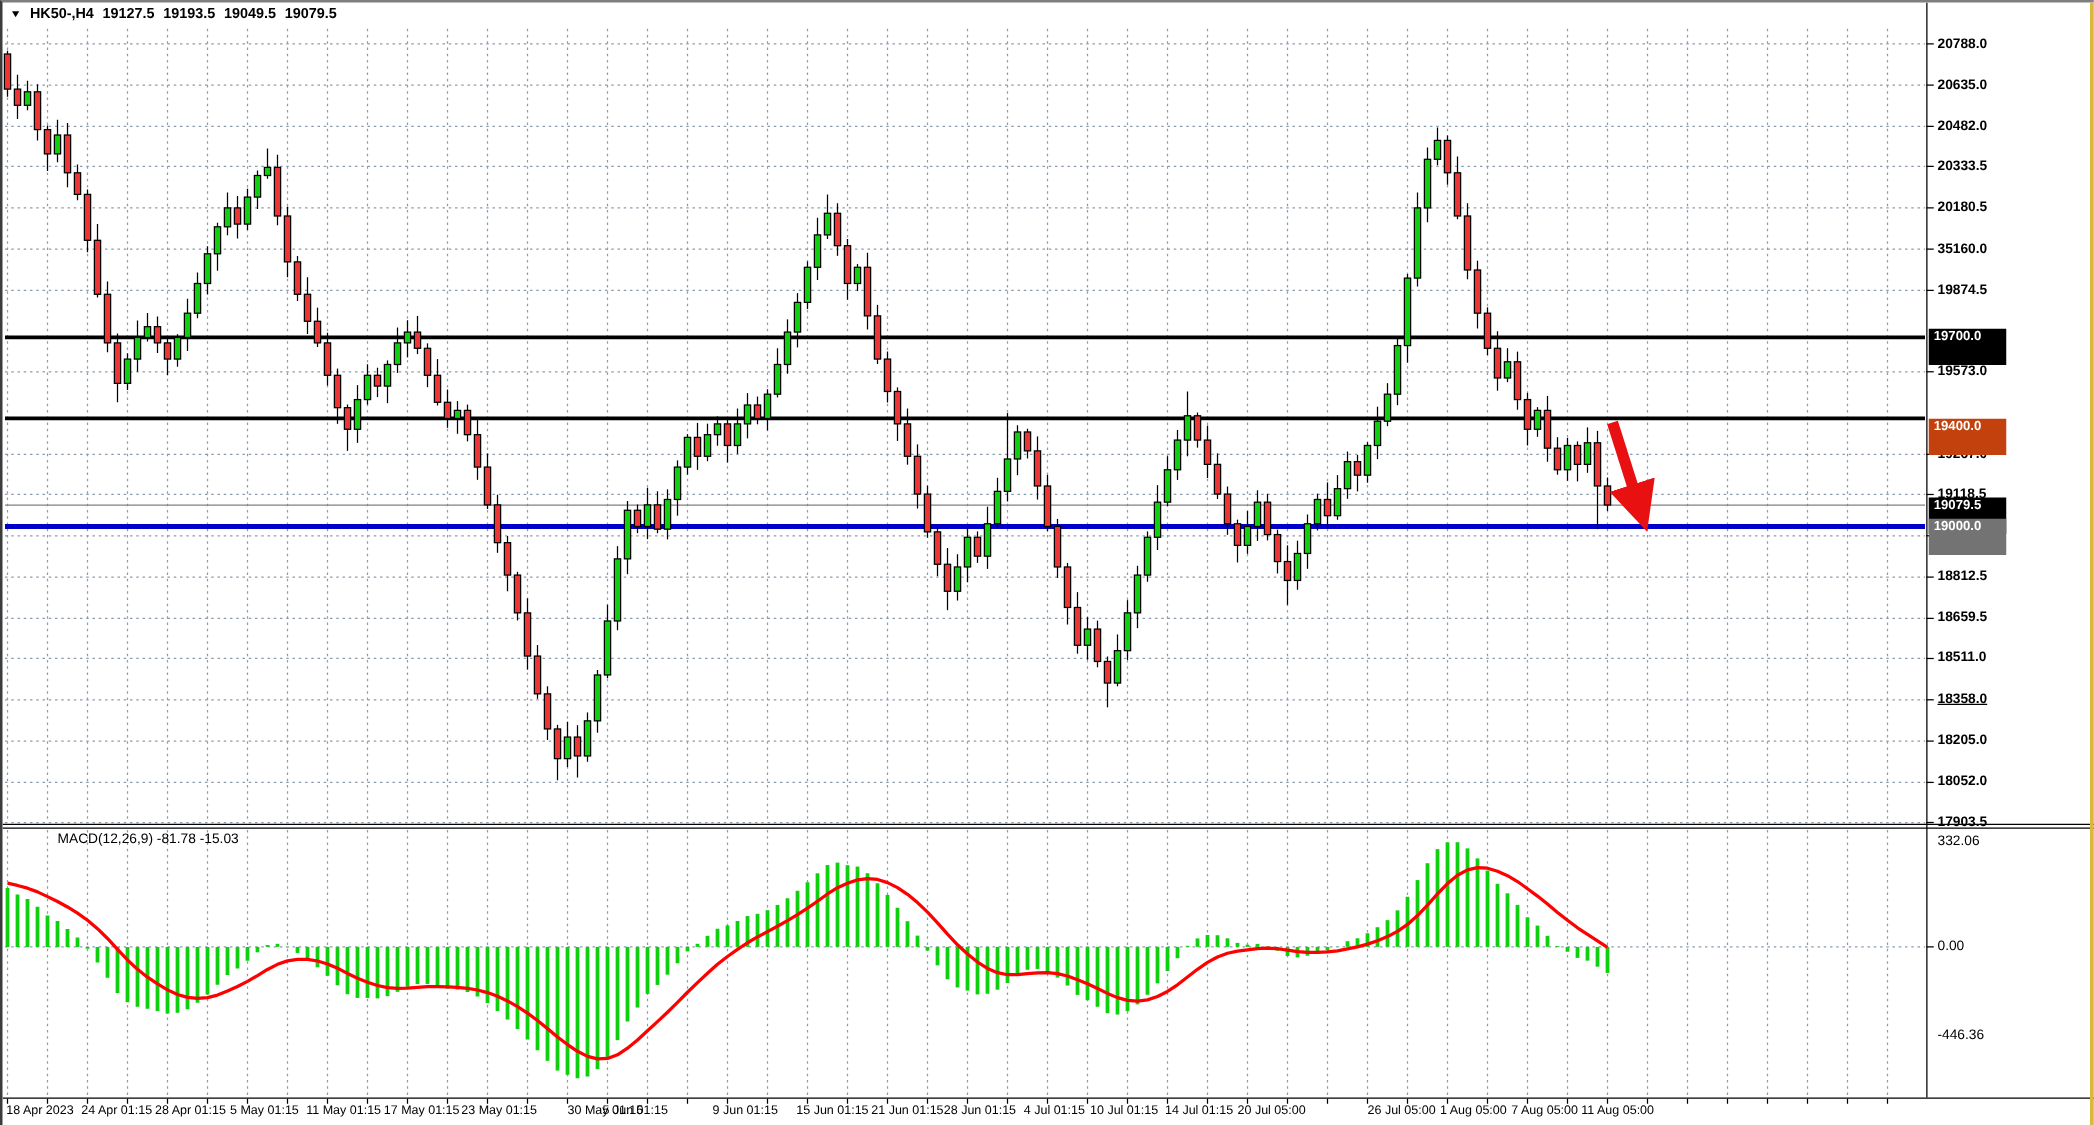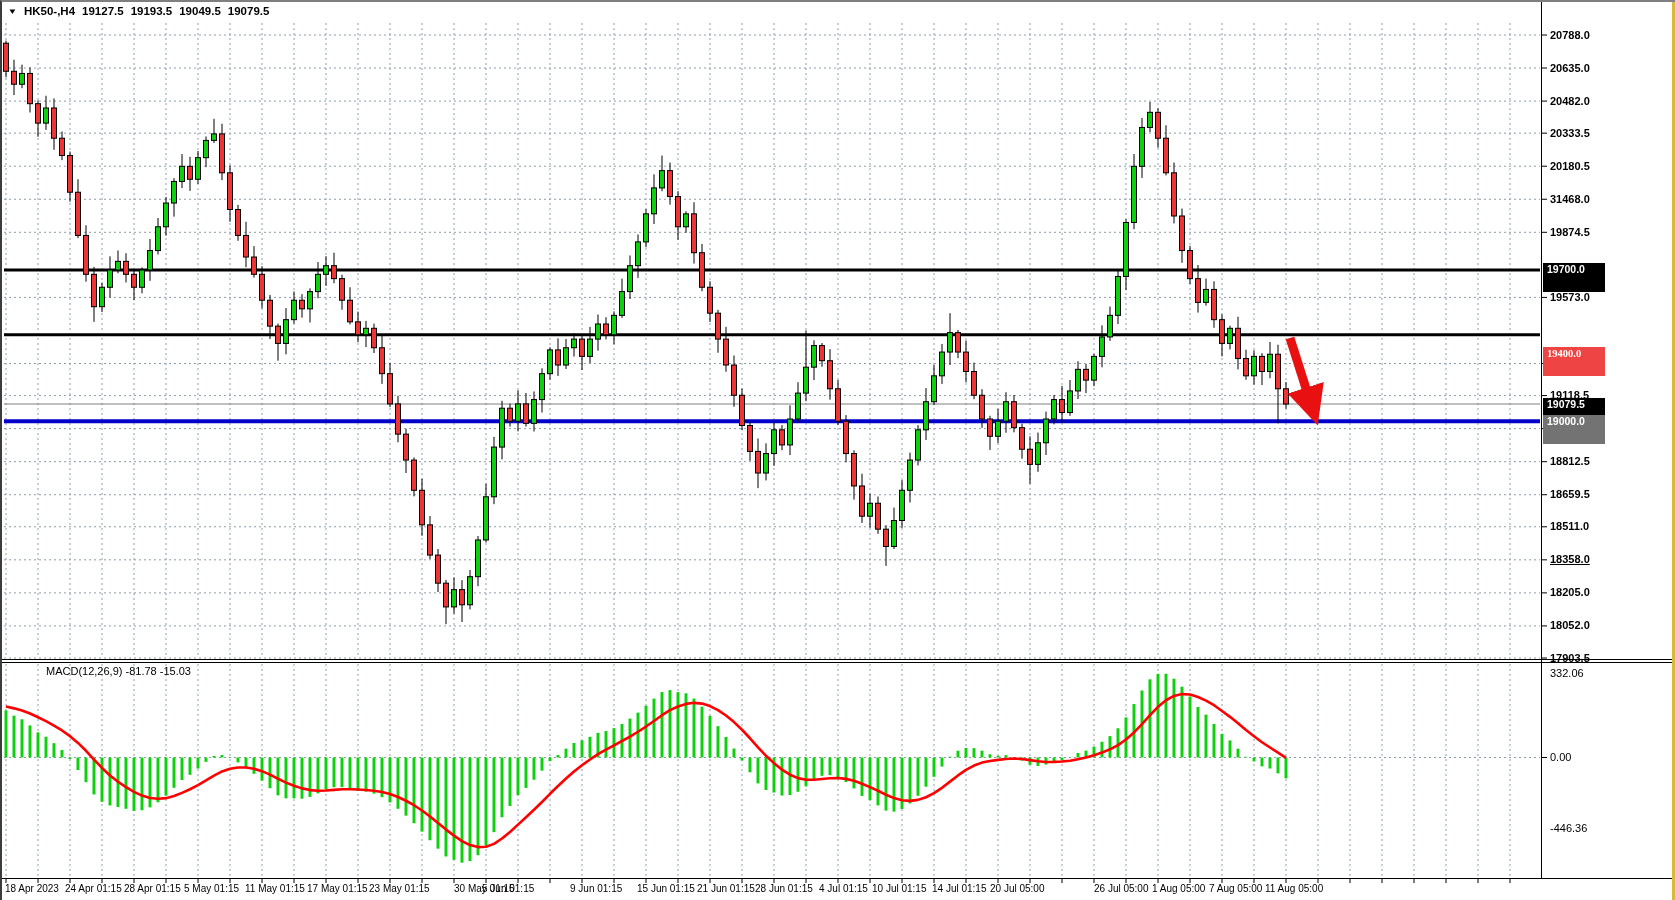--- a/index.html
+++ b/index.html
@@ -721,35 +721,35 @@
   <div class="dsep" style="top:657px"></div>
   <div class="dsep" style="top:660px"></div>
   <div id="axis-sep"></div>
   <div id="time-sep"></div>
   <div id="price-axis">
       <div class="axlab" style="left: 1548px; top: 26.5px;">20788.0</div>
       <div class="axlab" style="left: 1548px; top: 59.5454px;">20635.0</div>
       <div class="axlab" style="left: 1548px; top: 92.5907px;">20482.0</div>
       <div class="axlab" style="left: 1548px; top: 124.664px;">20333.5</div>
       <div class="axlab" style="left: 1548px; top: 157.71px;">20180.5</div>
-      <div class="axlab" style="left: 1548px; top: 190.755px;">31468.0</div>
+      <div class="axlab" style="left: 1548px; top: 190.755px;">35160.0</div>
       <div class="axlab" style="left: 1548px; top: 223.8px;">19874.5</div>
       <div class="axlab" style="left: 1548px; top: 288.919px;">19573.0</div>
       <div class="axlab" style="left: 1548px; top: 355.01px;">19267.0</div>
       <div class="axlab" style="left: 1548px; top: 387.083px;">19118.5</div>
       <div class="axlab" style="left: 1548px; top: 420.129px;">18965.5</div>
       <div class="axlab" style="left: 1548px; top: 453.174px;">18812.5</div>
       <div class="axlab" style="left: 1548px; top: 486.219px;">18659.5</div>
       <div class="axlab" style="left: 1548px; top: 518.293px;">18511.0</div>
       <div class="axlab" style="left: 1548px; top: 551.338px; text-decoration: underline;">18358.0</div>
       <div class="axlab" style="left: 1548px; top: 584.383px;">18205.0</div>
       <div class="axlab" style="left: 1548px; top: 617.429px;">18052.0</div>
       <div class="axlab" style="left: 1548px; top: 649.502px;">17903.5</div>
       <div class="pricebox" style="top: 261.489px; background: rgb(0, 0, 0);">19700.0</div>
-      <div class="pricebox" style="top: 345px; background: #ef4444; font-family: Liberation Serif, serif;">19400.0</div>
+      <div class="pricebox" style="top: 333px; background: #c2410c;">19400.0</div>
       <div class="pricebox" style="top: 395.506px; background: rgb(0, 0, 0);">19079.5</div>
       <div class="pricebox" style="top: 412.677px; background: #737373;">19000.0</div>
       <div class="axlab" style="left: 1548px; top: 664.5px; font-weight: 400;">332.06</div>
       <div class="axlab" style="left: 1548px; top: 748.5px; font-weight: 400;">0.00</div>
       <div class="axlab" style="left: 1548px; top: 819.5px; font-weight: 400;">-446.36</div>
     </div>
   <div id="time-axis">
       <div class="tlab" style="left: 3px;">18 Apr 2023</div>
       <div class="tlab" style="left: 63px;">24 Apr 01:15</div>
       <div class="tlab" style="left: 122px;">28 Apr 01:15</div>

